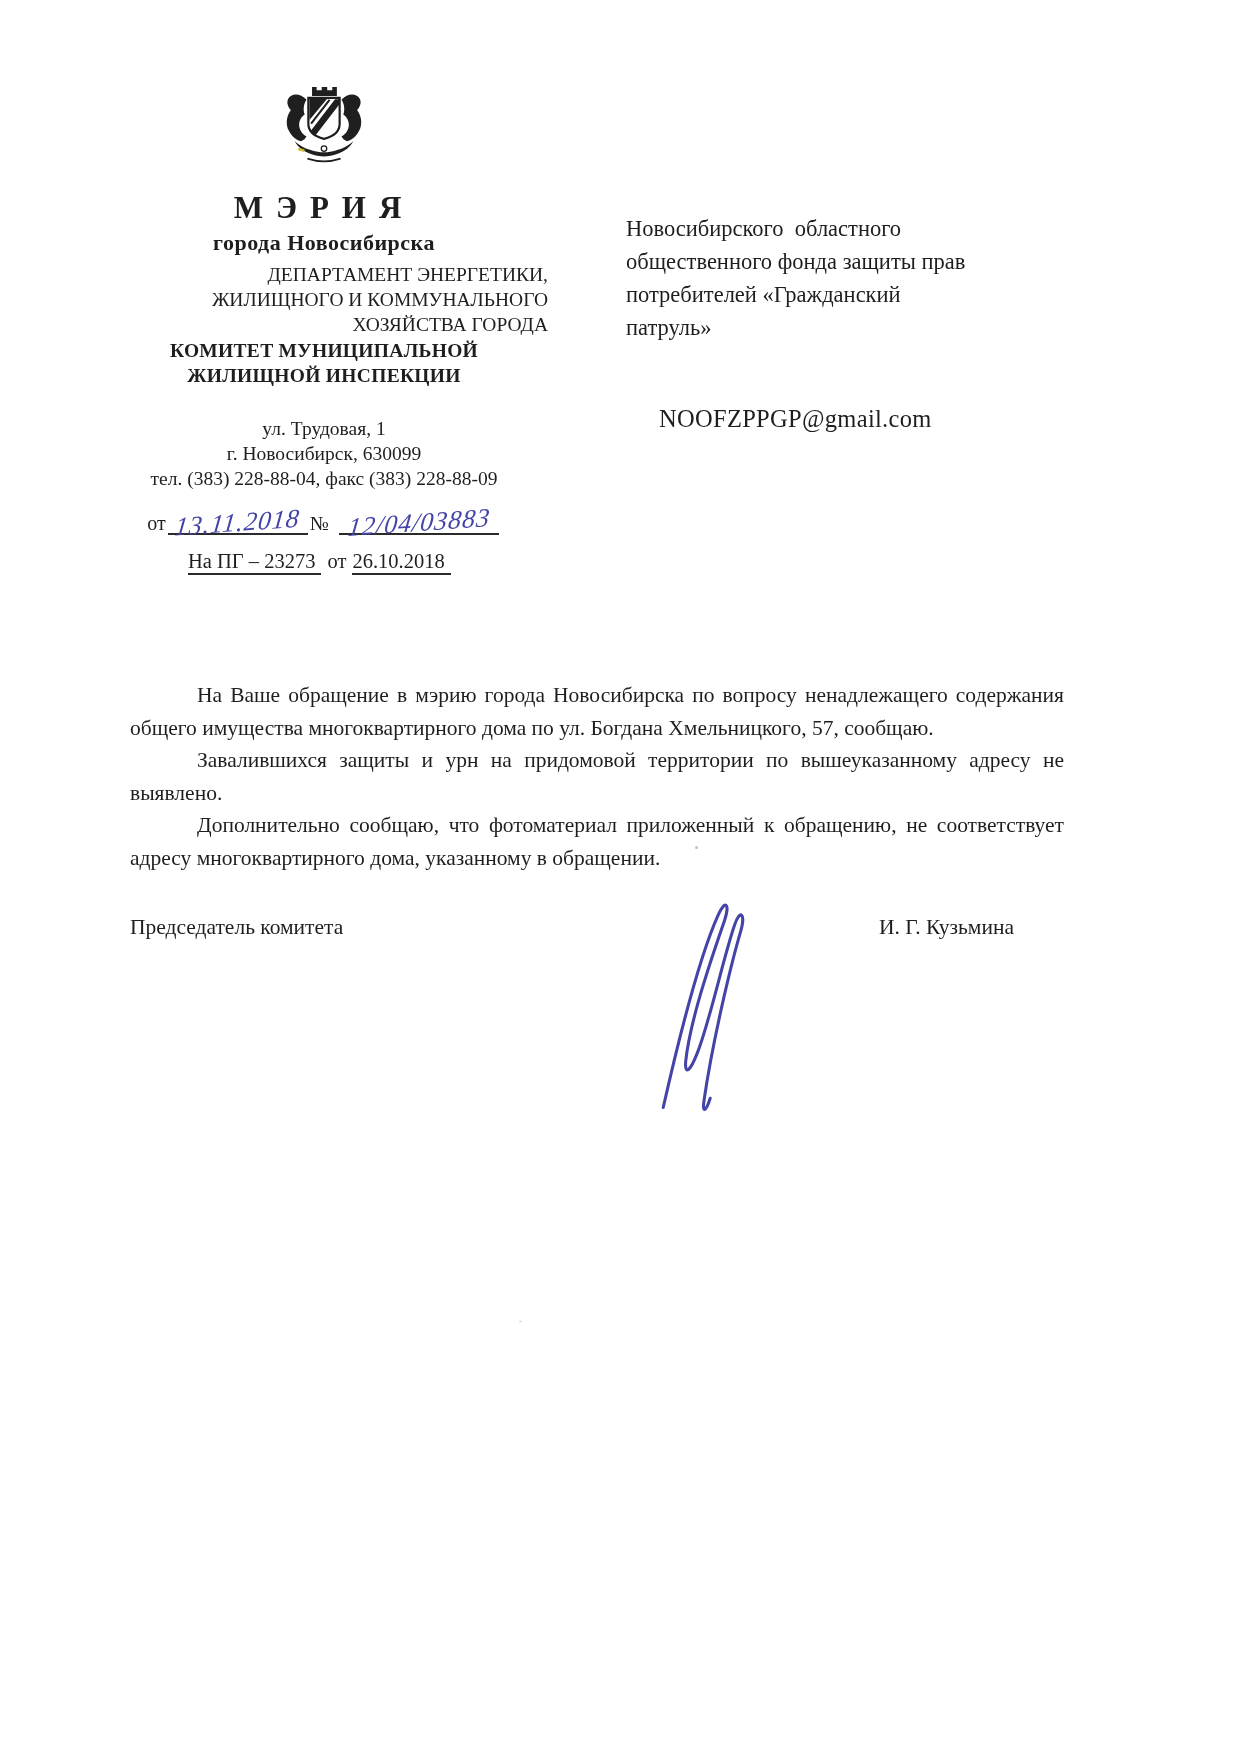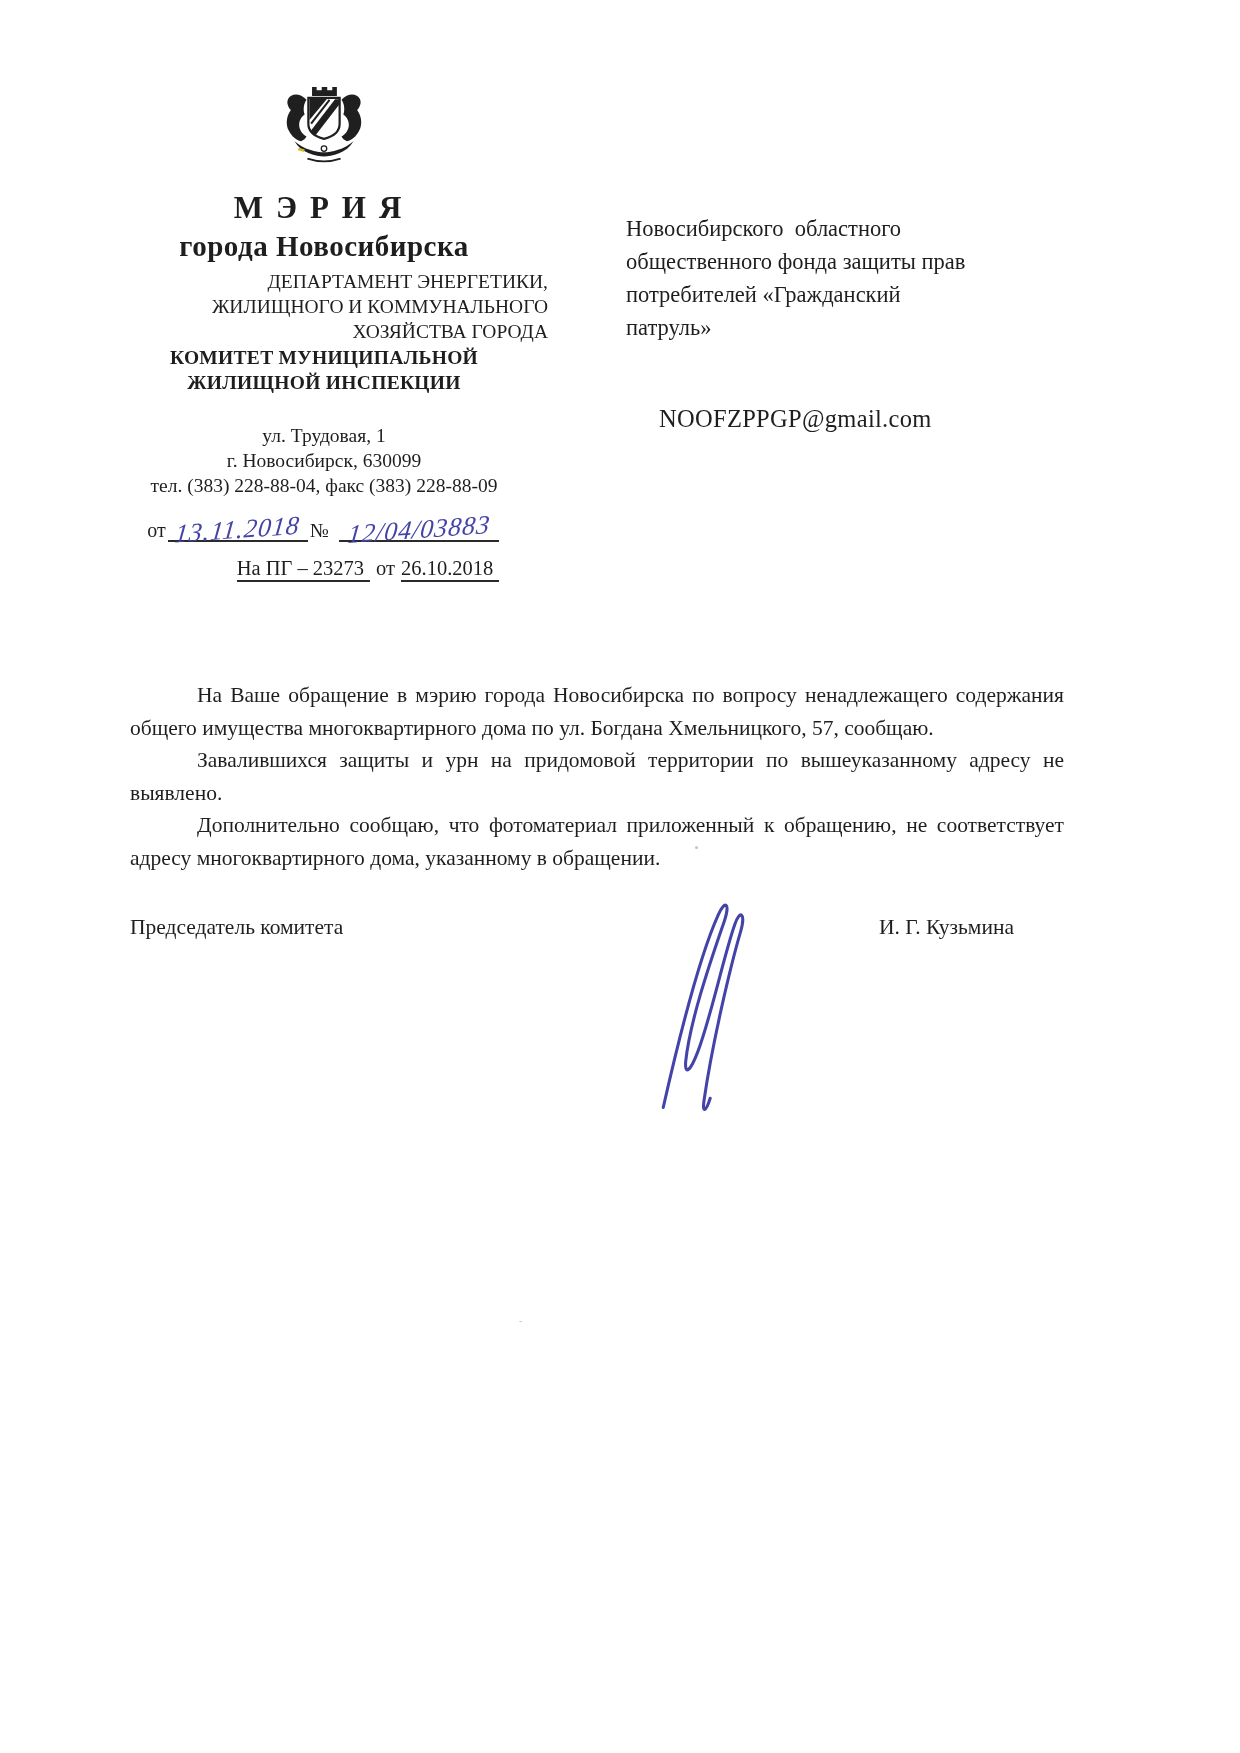--- a/index.html
+++ b/index.html
@@ -8,35 +8,35 @@
   .page {
     position:relative; width:1240px; height:1322px; background:#fff;
     font-family:"Liberation Serif","DejaVu Serif",serif; color:var(--txt);
     overflow:hidden;
   }
 
   
   .org-block { position:absolute; left:100px; top:84px; width:448px; text-align:center; }
   .emblem { display:block; margin:0 auto 10px auto; }
   .org-title1 { font-size:31px; font-weight:bold; letter-spacing:13px; margin-top:6px; }
-  .org-title2 { font-size:29px; font-weight:bold; margin-top:4px; letter-spacing:0.5px; }
+  .org-title2 { font-size:22px; font-weight:bold; margin-top:4px; letter-spacing:0.5px; }
   .dept-line { font-size:19.5px; line-height:25px; }
   .dept-block { margin-top:6px;text-align:right; }
   .committee-block { margin-top:1px; }
   .committee-line { font-size:19.5px; font-weight:bold; line-height:25px; letter-spacing:0.3px; }
   .addr-block { margin-top:28px; }
   .addr-line { font-size:19.5px; line-height:25px; }
 
   .doc-line { display:flex; align-items:flex-end; justify-content:center; margin-top:6px; height:40px; }
   .doc-line .lbl { font-size:20px; padding-bottom:2px; }
   .hw-slot { border-bottom:2px solid #2a2a2a; min-width:140px; text-align:center; margin:0 2px 2px 2px; position:relative; }
   .hw-slot.wide { min-width:160px; margin-left:10px; }
   .hw { display:inline-block; font-style:italic; color:var(--ink); font-size:26px; letter-spacing:1px;
         transform:rotate(-4deg) skewX(-10deg); position:relative; top:5px; white-space:nowrap; }
-  .ref-line { margin-top:13px; text-align:center; padding-left:88px; font-size:20.5px; }
+  .ref-line { margin-top:13px; text-align:left; padding-left:88px; font-size:20.5px; }
   .ref-line .u { border-bottom:2px solid #2a2a2a; padding:0 6px 1px 0; }
   .ref-line .sep { padding:0 6px; }
 
   
   .recipient-block { position:absolute; left:626px; top:212px; width:450px; text-align:left; }
   .recipient-line { font-size:22.5px; line-height:33px; white-space:pre-wrap; }
   .recipient-name { font-size:23px; margin-top:22px; }
   .recipient-email { font-size:24.5px; margin-top:61px; letter-spacing:0.3px;margin-left:33px; }
 
   

